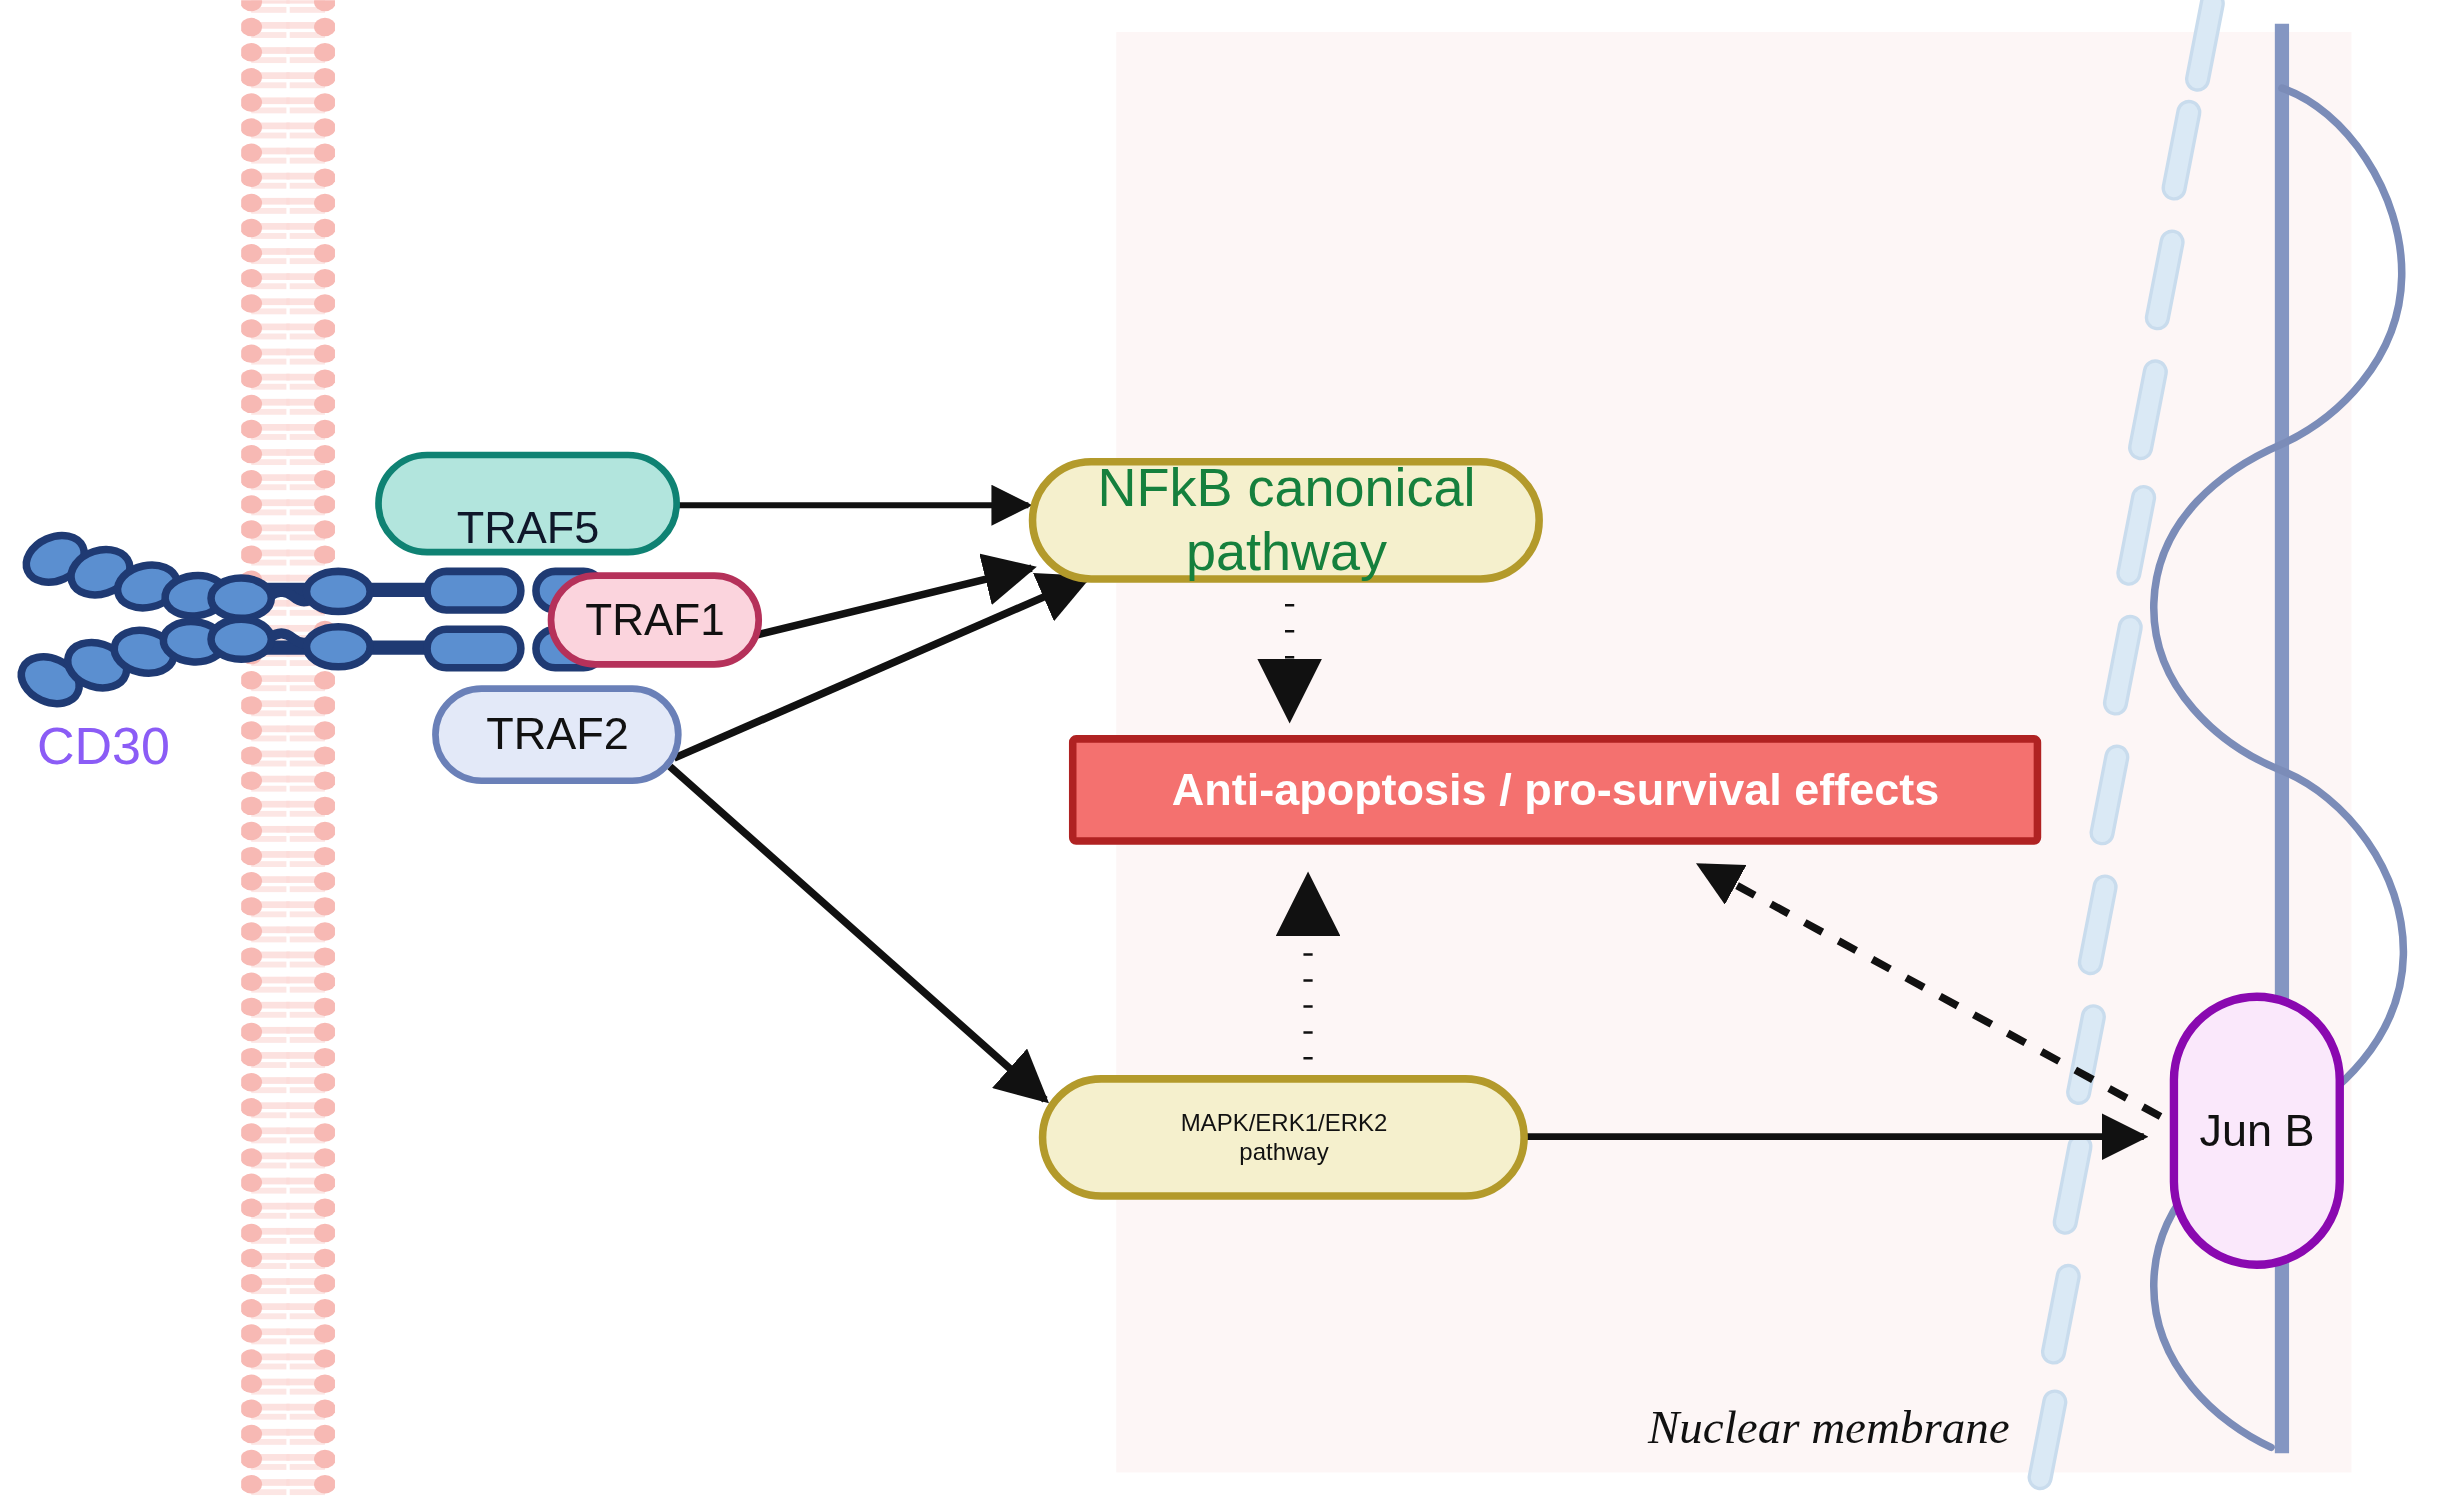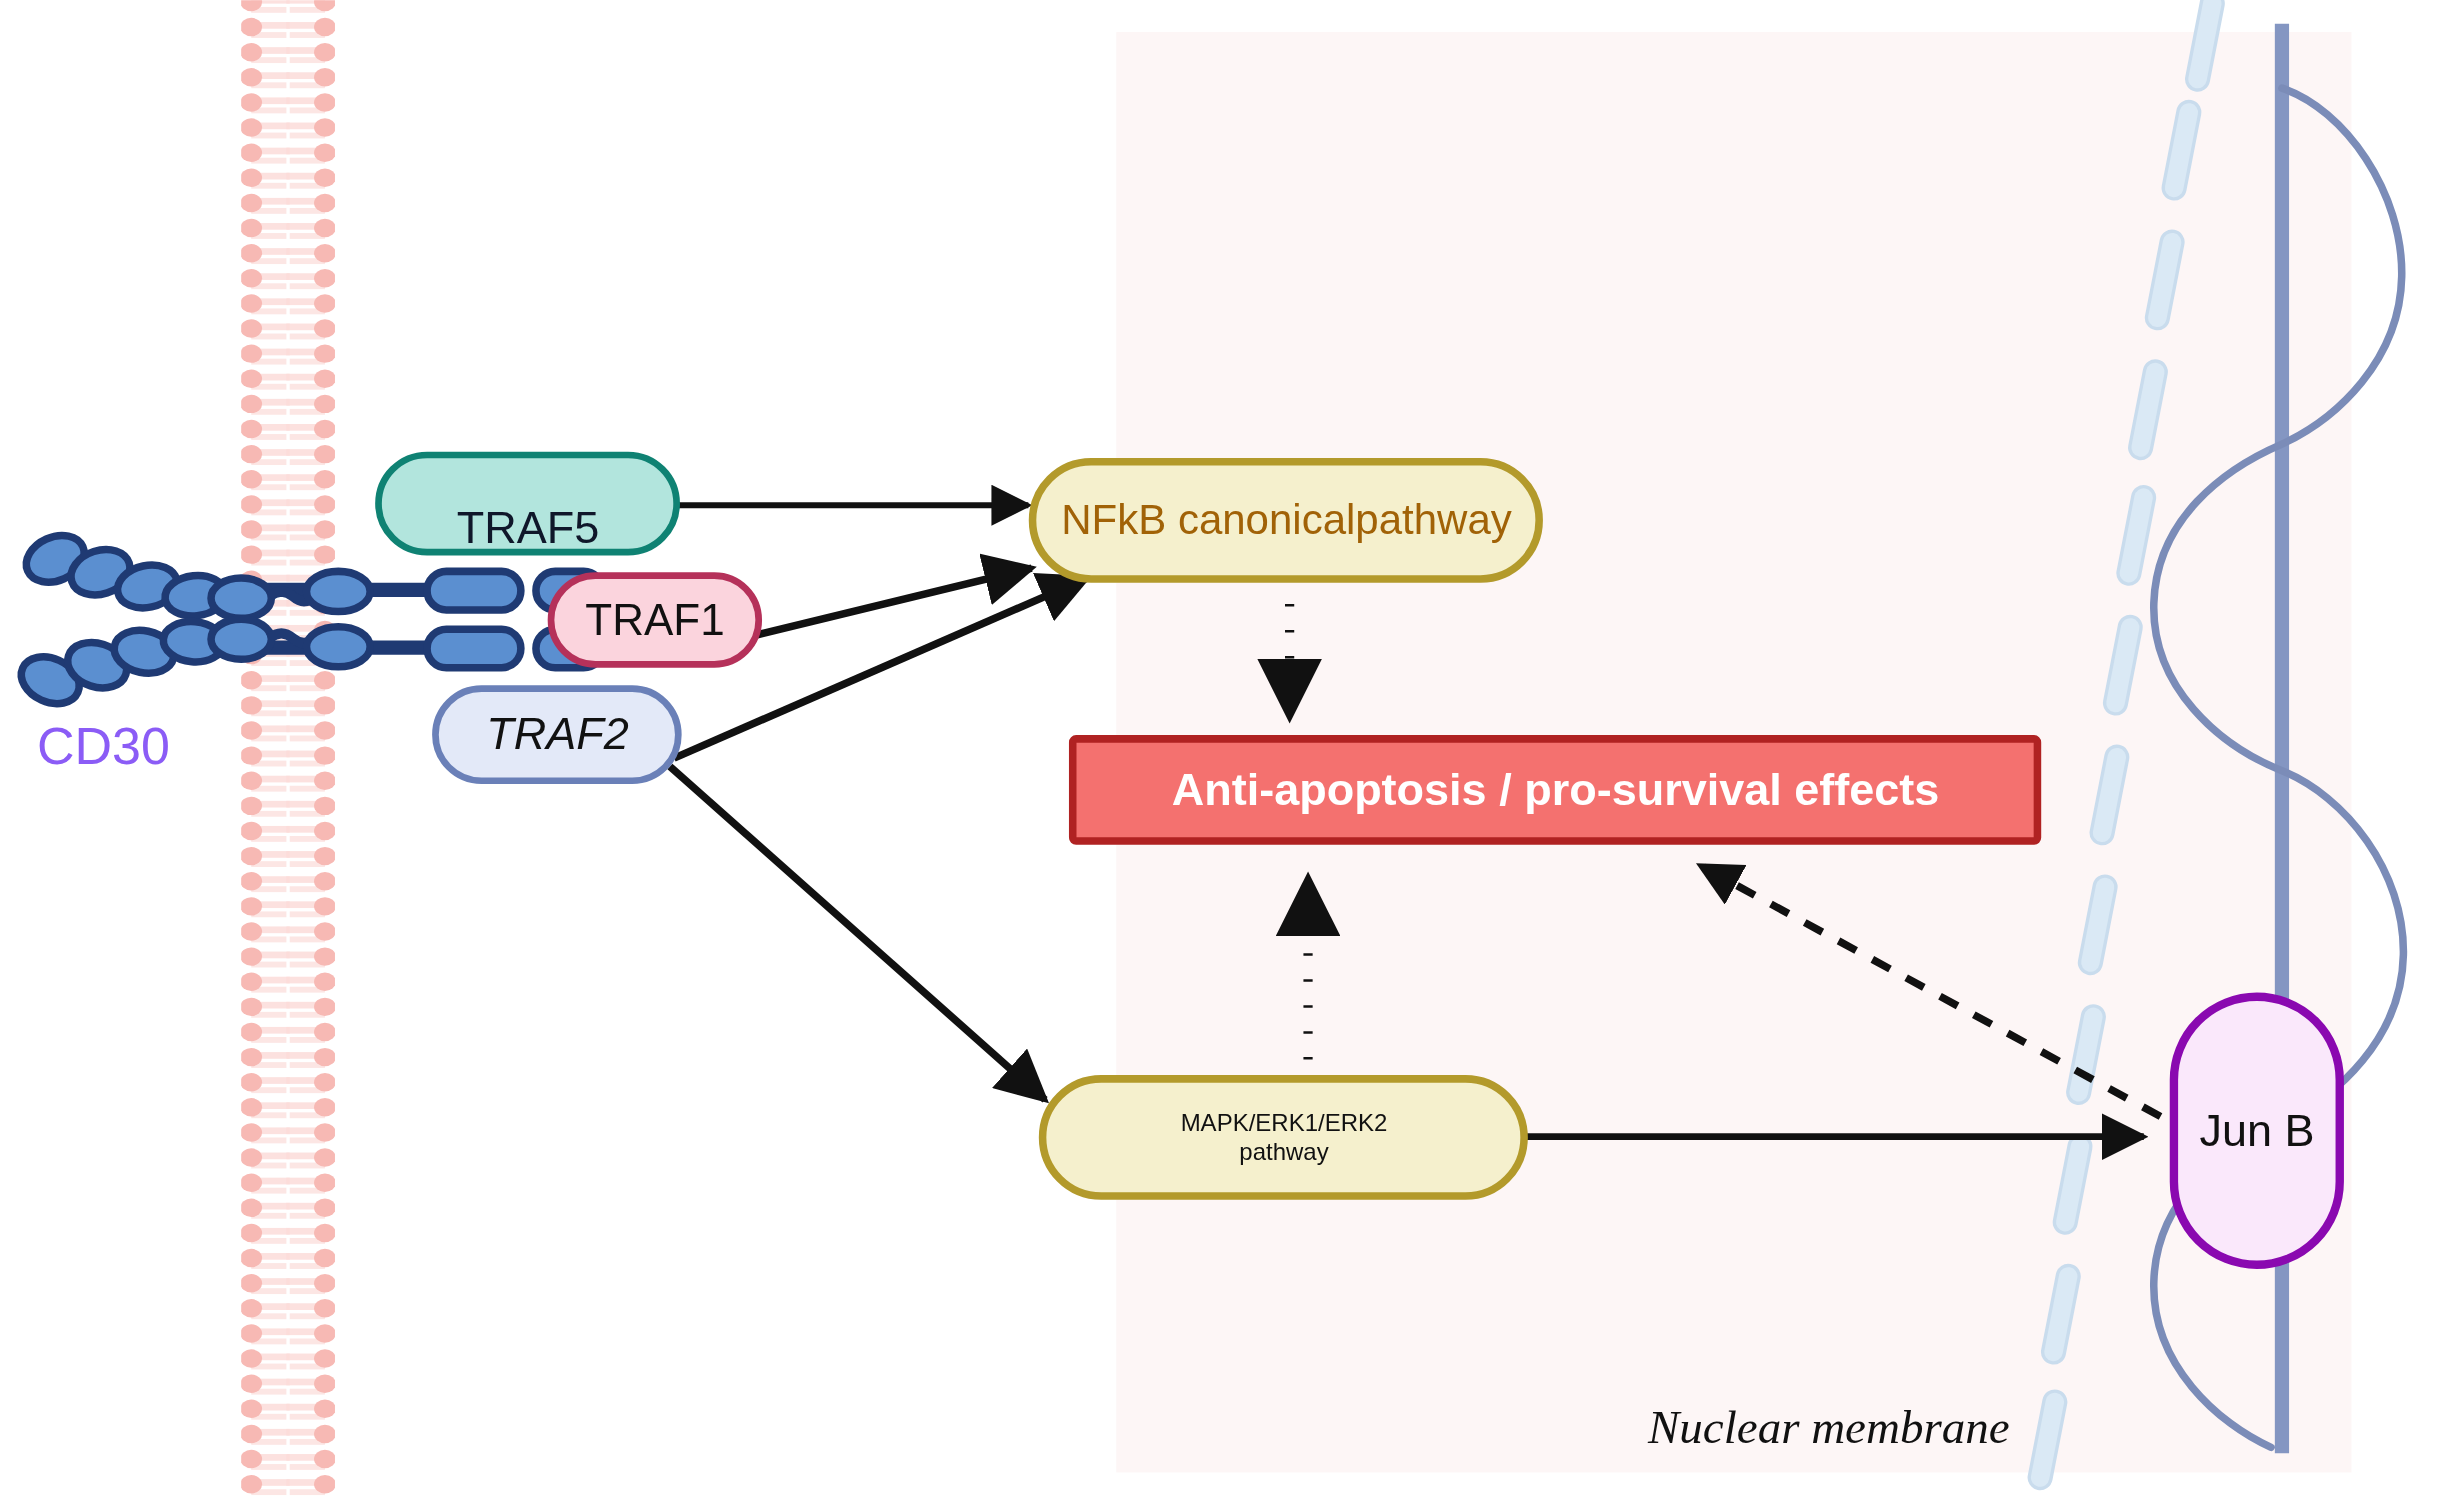--- a/index.html
+++ b/index.html
@@ -485,23 +485,23 @@
       <rect x="2596" y="1190" width="198" height="320" rx="99" fill="#fae8fb" stroke="#8a09b0" stroke-width="10"></rect>
     </g>
   </svg>
 
   <div class="lbl" style="left:37px;top:716px;font-size:52px;color:#8b5cf6;">CD30</div>
 
   <div class="lbl" style="left:379px;top:479px;width:298px;height:97px;display:flex;align-items:center;justify-content:center;font-size:45px;color:#0f172a;">TRAF5</div>
 
   <div class="lbl" style="left:551px;top:575px;width:208px;height:89px;display:flex;align-items:center;justify-content:center;font-size:44px;color:#111111;">TRAF1</div>
 
-  <div class="lbl" style="left:436px;top:688px;width:243px;height:92px;display:flex;align-items:center;justify-content:center;font-size:45px;color:#111111;font-style:italic;">TRAF2</div>
-
-  <div class="lbl" style="left:1033px;top:461px;width:507px;height:117px;display:flex;flex-direction:row;align-items:center;justify-content:center;font-size:42px;line-height:1.18;color:#a16207;">
+  <div class="lbl" style="left:436px;top:688px;width:243px;height:92px;display:flex;align-items:center;justify-content:center;font-size:45px;color:#111111;">TRAF2</div>
+
+  <div class="lbl" style="left:1033px;top:461px;width:507px;height:117px;display:flex;flex-direction:column;align-items:center;justify-content:center;font-size:54px;line-height:1.18;color:#15803d;">
     <span>NFkB canonical</span>
     <span>pathway</span>
   </div>
 
   <div class="lbl" style="left:1073px;top:739px;width:965px;height:102px;display:flex;align-items:center;justify-content:center;font-size:45px;font-weight:bold;color:#ffffff;">Anti-apoptosis / pro-survival effects</div>
 
   <div class="lbl" style="left:1043px;top:1079px;width:482px;height:117px;display:flex;flex-direction:column;align-items:center;justify-content:center;font-size:24px;line-height:1.18;color:#111111;">
     <span>MAPK/ERK1/ERK2</span>
     <span>pathway</span>
   </div>

